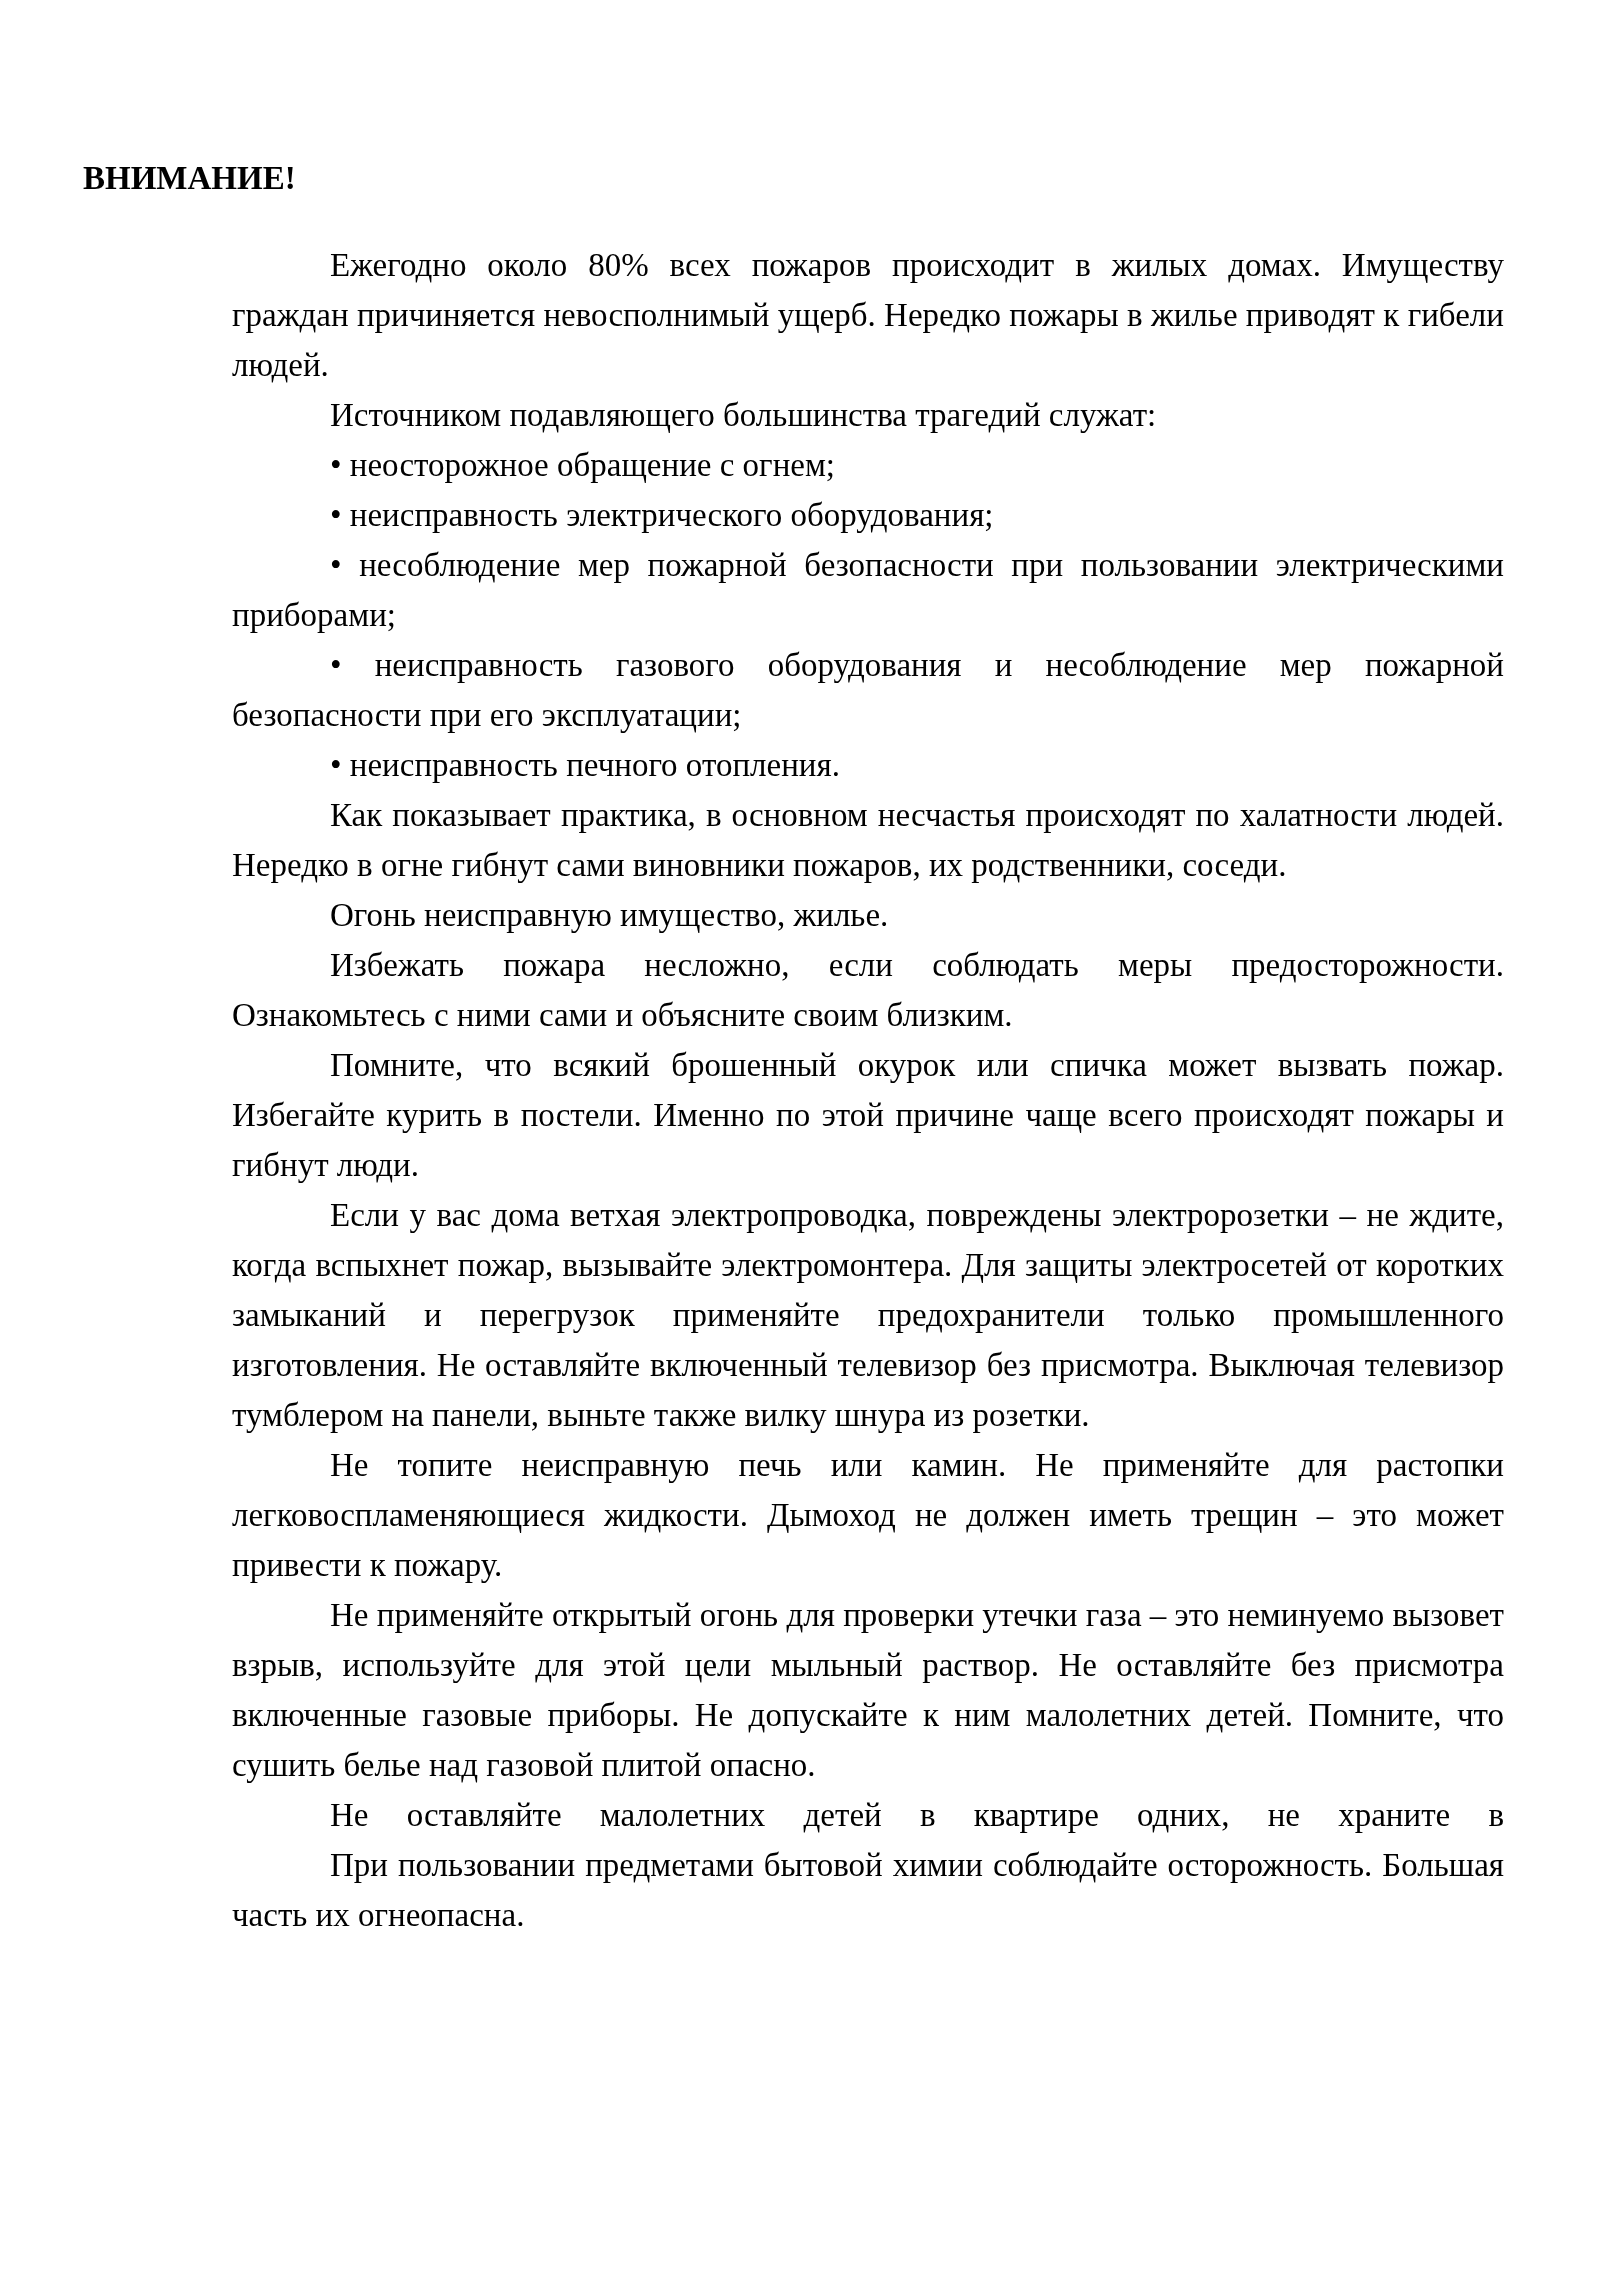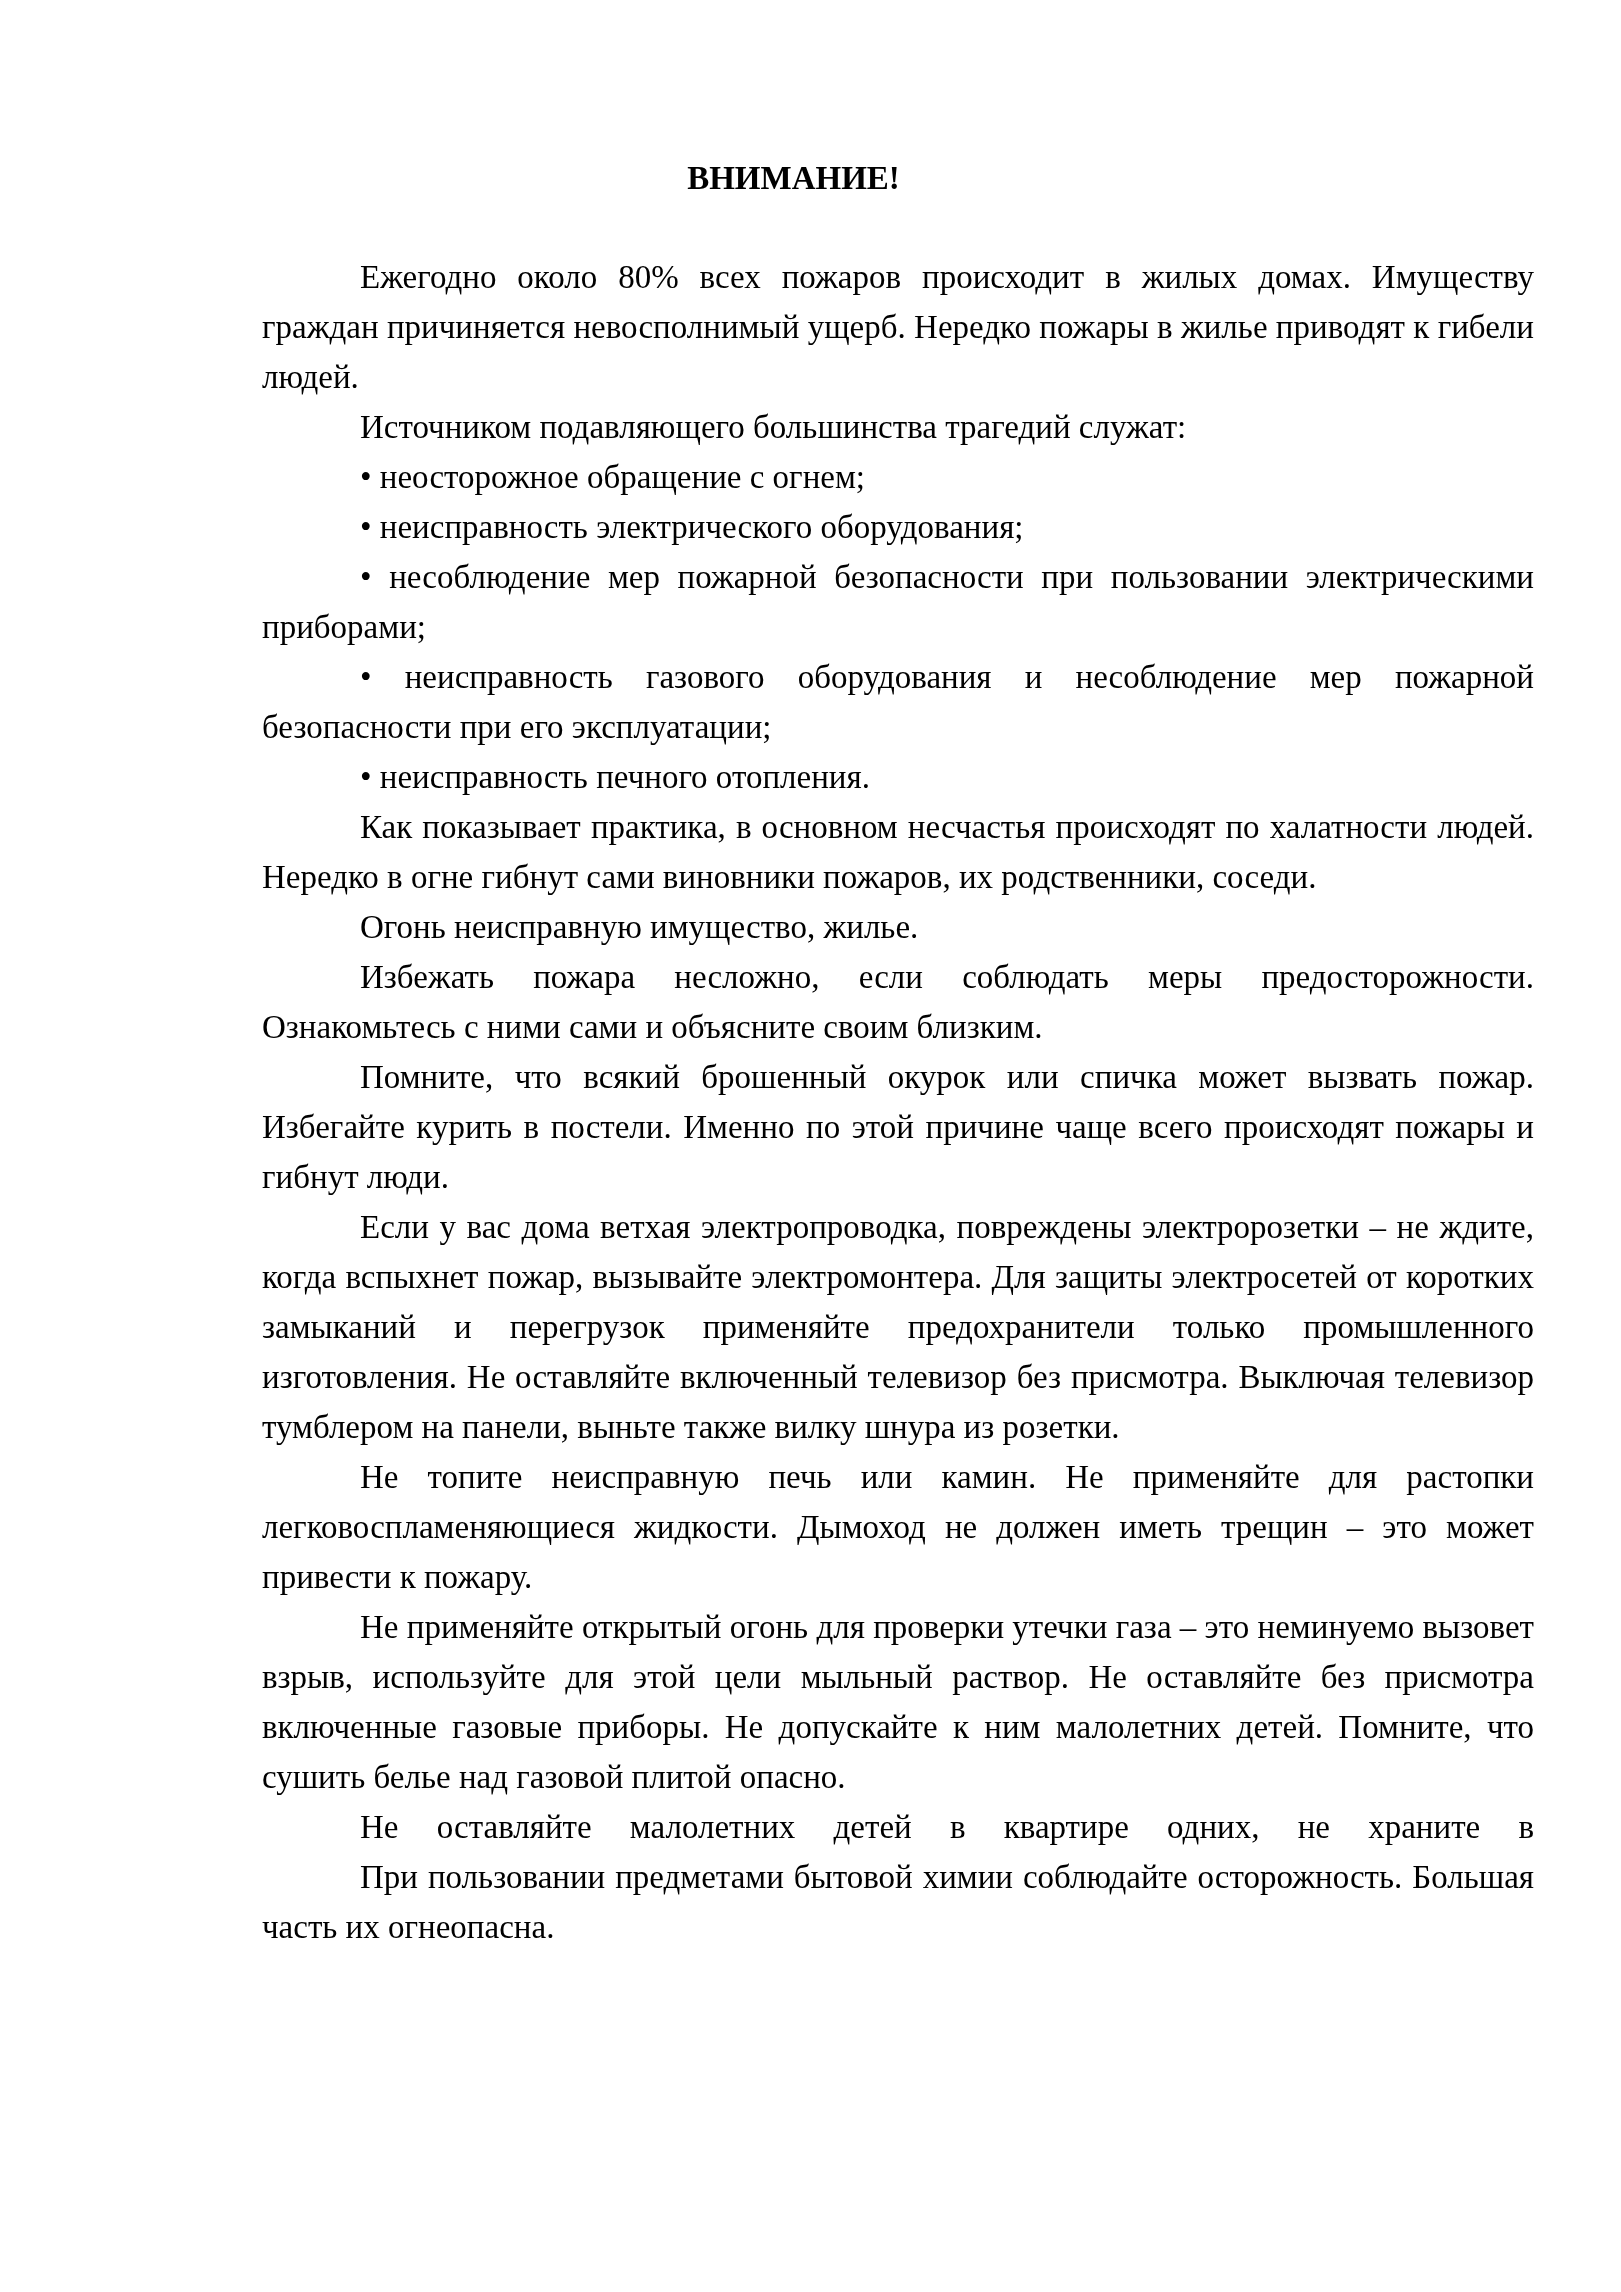--- a/index.html
+++ b/index.html
@@ -6,25 +6,25 @@
   body { width: 1621px; height: 2293px; position: relative; overflow: hidden; }
   .page {
     position: absolute; left: 232px; top: 0; width: 1272px;
     font-family: "Liberation Serif", "DejaVu Serif", serif;
     color: #000000;
     font-size: 33px;
     line-height: 50px;
   }
   .title {
     position: absolute; top: 153px; left: 0; width: 1272px;
-    text-align: center; font-weight: bold; font-size: 33px;
+    font-weight: bold; font-size: 33px;
     padding-left: 0; box-sizing: border-box;
     text-indent: -149px;
   }
-  .body { position: absolute; top: 252px; left: 0; width: 1272px; margin-left: 30px; }
+  .body { position: absolute; top: 240px; left: 0; width: 1272px; }
   .p { margin: 0; text-align: justify; text-indent: 98px; }
   .p.last-justify { text-align-last: justify; }
 </style>
 </head>
 <body>
 
 <div class="page">
   <div class="title">ВНИМАНИЕ!</div>
   <div class="body">
     <p class="p">Ежегодно около 80% всех пожаров происходит в жилых домах. Имуществу граждан причиняется невосполнимый ущерб. Нередко пожары в жилье приводят к гибели людей.</p>

